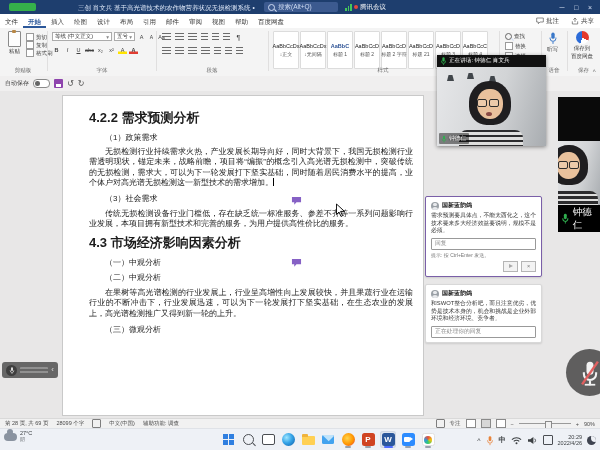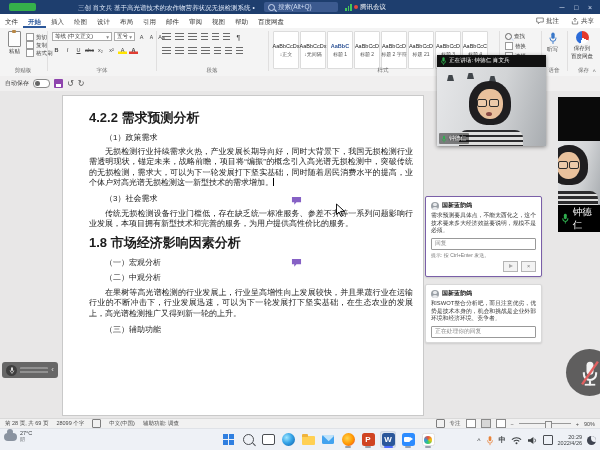--- a/index.html
+++ b/index.html
@@ -369,25 +369,25 @@
   </div>
 
   <div class="docbg"></div>
 
   <div class="page">
     <div class="dh">4.2.2 需求预测分析</div>
     <div class="ds">（1）政策需求</div>
     <div class="dp"><span>无损检测行业持续需求火热，产业发展长期导向好，同时大背景下，我国无损检测行业需透明现状，锚定未来，战略前瞻，项目将“编振”的概念引入高光谱无损检测中，突破传统的无损检测，需求大，可以为下一轮发展打下坚实基础，同时随着居民消费水平的提高，业个体户对高光谱无损检测这一新型技术的需求增加。</span><span class="caret"></span></div>
     <div class="ds">（3）社会需求</div>
     <div class="dp">传统无损检测设备行业门槛低，存在缺乏统一标准服务、参差不齐等一系列问题影响行业发展，本项目拥有新型技术和完善的服务，为用户提供高性价比的服务。</div>
-    <div class="dh">1.8 市场经济影响因素分析</div>
-    <div class="ds">（一）宏观分析</div>
+    <div class="dh">4.3 市场经济影响因素分析</div>
+    <div class="ds">（一）中观分析</div>
     <div class="ds">（二）中观分析</div>
     <div class="dp">在果树等高光谱检测的行业发展上，行业呈高增性向上发展较快，并且果蔬行业在运输行业的不断冲击下，行业发展迅速，可以为下一轮发展打下坚实基础，在生态农业的发展上，高光谱检测推广又得到新一轮的上升。</div>
-    <div class="ds">（三）辅助功能</div>
+    <div class="ds">（三）微观分析</div>
   </div>
 
   <svg class="anchorbubble" style="left:291px;top:196px;" viewBox="0 0 12 11">
       <path d="M1 1h10v6H6L3.5 9.5V7H1z" fill="#8661c5"></path>
     </svg>
   <svg class="anchorbubble" style="left:291px;top:258px;" viewBox="0 0 12 11">
       <path d="M1 1h10v6H6L3.5 9.5V7H1z" fill="#8661c5"></path>
     </svg>
 
   <div class="ccard sel" style="top:196px;">

